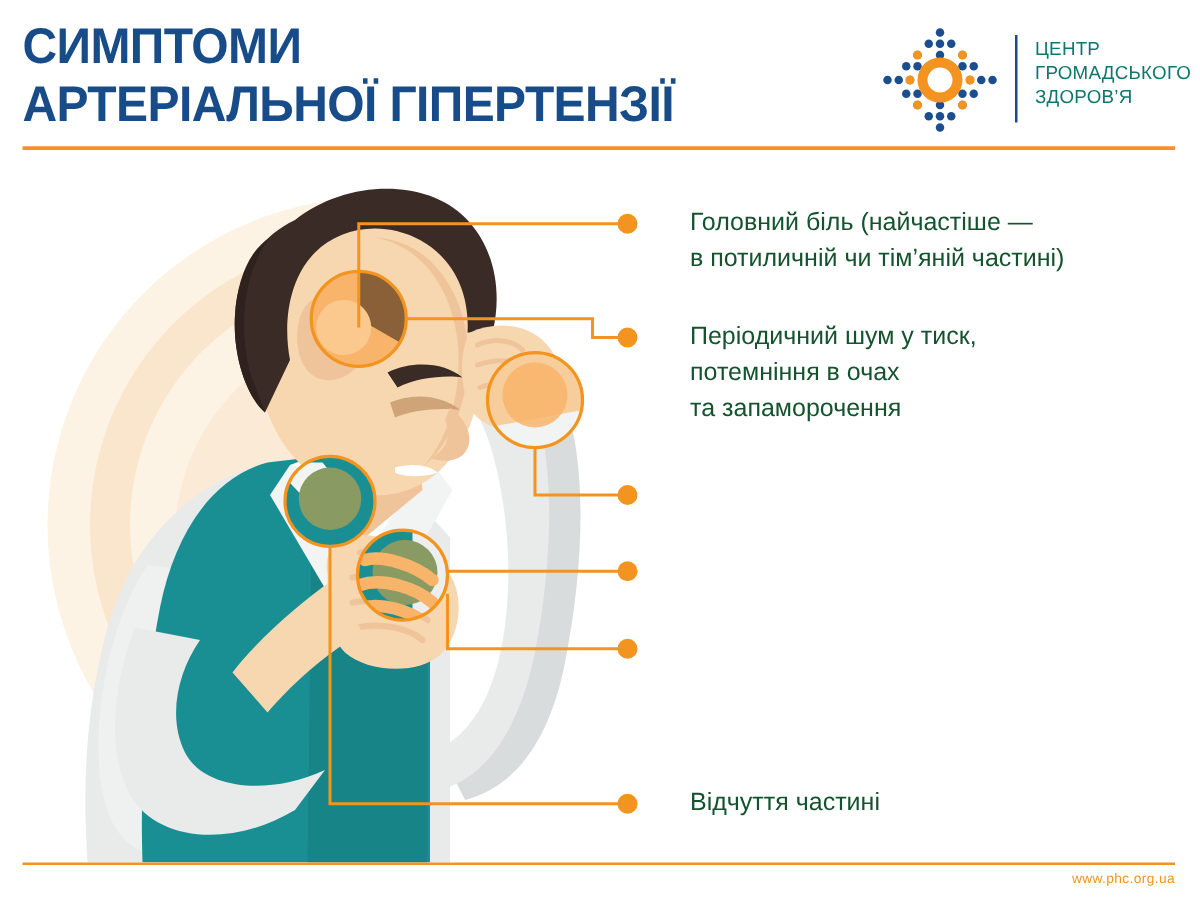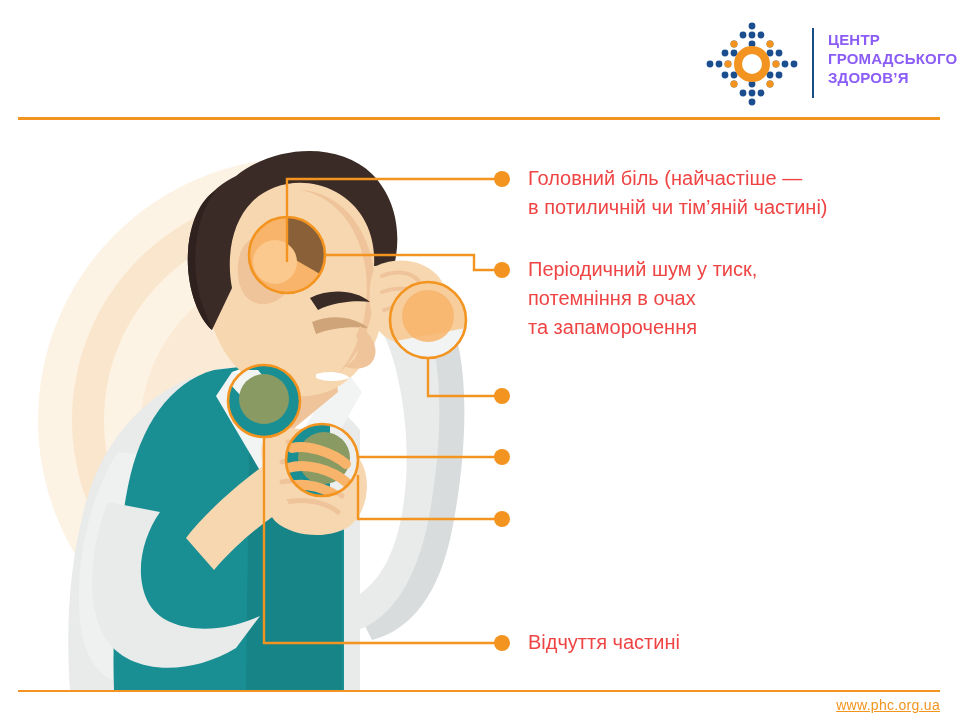--- a/index.html
+++ b/index.html
@@ -16,49 +16,53 @@
     color:#184C88;font-weight:bold;font-size:40px;line-height:47px;
     letter-spacing:-0.5px;white-space:nowrap;font-stretch:condensed;
     transform:scaleX(0.96);transform-origin:left center;
   }
 
   .logo{position:absolute;left:700px;top:14px;width:250px;height:96px;}
   .logo-mark{position:absolute;left:4px;top:6px;width:96px;height:88px;}
   .logo-divider{position:absolute;left:112px;top:14px;width:2px;height:70px;background:#184C88;}
   .logo-text{position:absolute;left:128px;top:16px;width:124px;}
   .logo-text div{
-    color:#8b5cf6;font-weight:bold;font-size:15px;line-height:19px;
+    color:#0f766e;font-weight:normal;font-size:15px;line-height:19px;
     letter-spacing:0.2px;white-space:nowrap;
   }
 
   .hdr-rule{position:absolute;left:18px;top:117px;width:922px;height:3px;background:#F2941F;}
 
   
   .ftr-rule{position:absolute;left:18px;top:690px;width:922px;height:2px;background:#F2941F;}
   .ftr-url{
     position:absolute;right:20px;top:697px;
-    color:#F2941F;font-size:14px;letter-spacing:0.3px;white-space:nowrap;text-decoration:underline;
+    color:#F2941F;font-size:11px;letter-spacing:0.3px;white-space:nowrap;
   }
 
   
   .illus{position:absolute;left:0px;top:130px;width:520px;height:560px;}
 
   
   .callouts{position:absolute;left:0;top:130px;width:960px;height:560px;}
   .callout-text{
-    position:absolute;left:528px;
-    color:#ef4444;font-size:20px;line-height:29px;font-weight:500;
+    position:absolute;left:552px;
+    color:#14532d;font-size:20px;line-height:29px;font-weight:500;
     white-space:pre-line;
   }
 </style>
 </head>
 <body>
 
 <div id="page">
 
+  <div class="title-block">
+    <div class="title-line">СИМПТОМИ</div>
+    <div class="title-line">АРТЕРІАЛЬНОЇ ГІПЕРТЕНЗІЇ</div>
+  </div>
 
   <div class="logo">
     <svg class="logo-mark" viewBox="0 0 96 88">
       <g fill="#1B4E8E">
 
         <circle cx="48" cy="6" r="3.4"></circle>
 
         <circle cx="39" cy="15" r="3.4"></circle>
           <circle cx="48" cy="15" r="3.4"></circle>
           <circle cx="57" cy="15" r="3.4"></circle>

